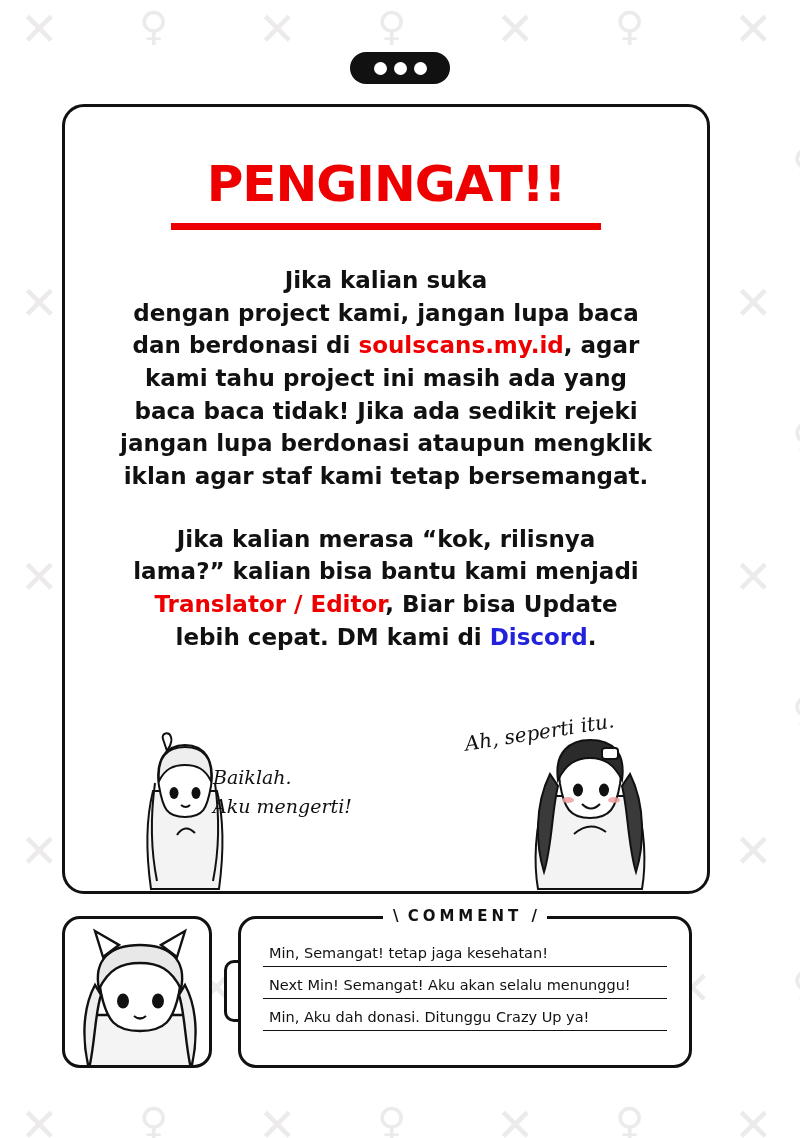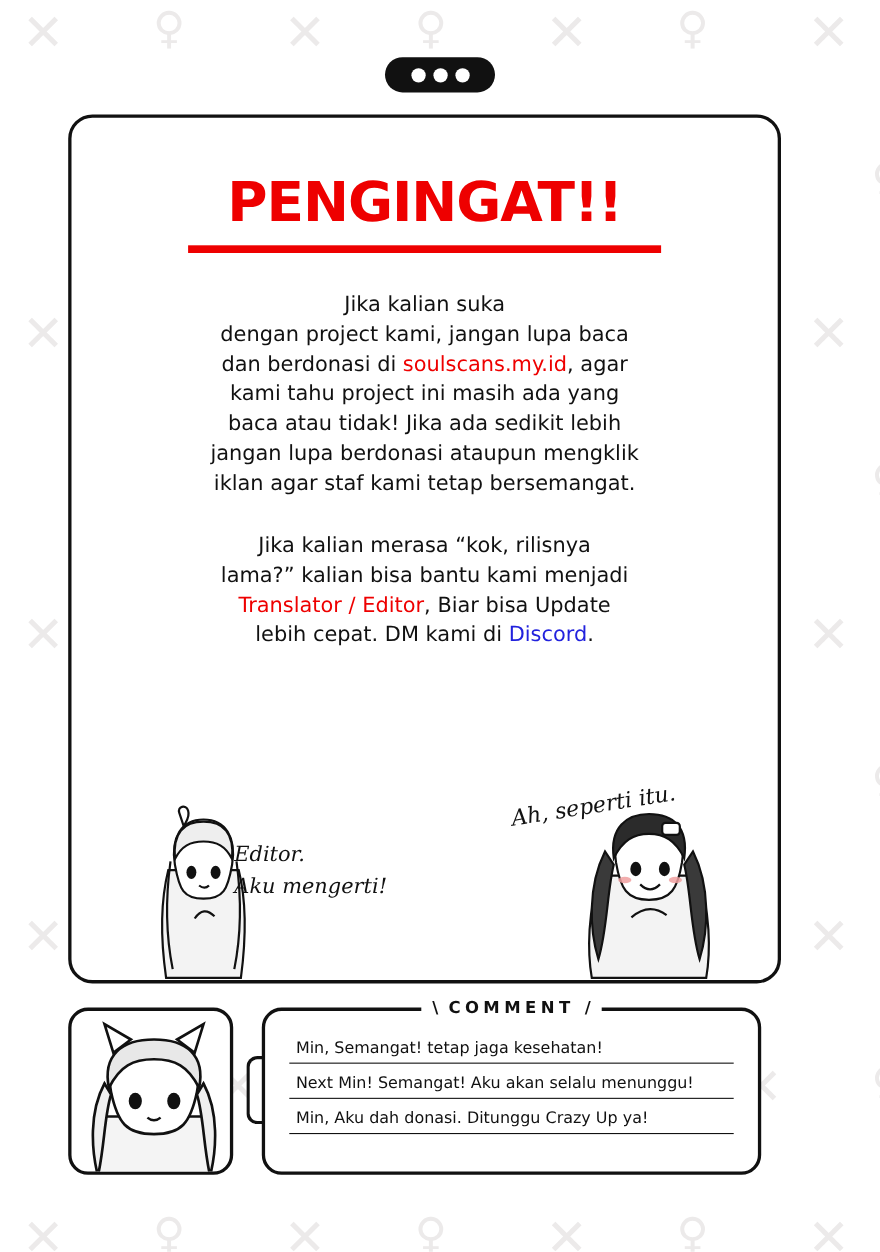--- a/index.html
+++ b/index.html
@@ -83,22 +83,22 @@
     width: 430px;
     height: 7px;
     background: #ee0000;
     margin: 14px auto 0 auto;
   }
 
   #body-copy {
     margin: 34px 26px 0 26px;
     text-align: center;
     font-family: "DejaVu Sans", sans-serif;
-    font-weight: normal;
-    font-size: 19px;
+    font-weight: bold;
+    font-size: 23px;
     line-height: 1.42;
     color: #111;
   }
   #body-copy .red { color: #ee0000; }
   #body-copy .blue { color: #2222dd; }
   #body-copy p { margin: 0; }
   #body-copy .para-gap { height: 30px; }
 
   
   #chars {
@@ -298,21 +298,21 @@
 <div id="main-panel">
 
   <div id="headline">PENGINGAT!!</div>
   <div id="headline-rule"></div>
 
   <div id="body-copy">
     <p>Jika kalian suka</p>
     <p>dengan project kami, jangan lupa baca</p>
     <p><span>dan berdonasi di </span><span class="red">soulscans.my.id</span><span>, agar</span></p>
     <p>kami tahu project ini masih ada yang</p>
-    <p>baca atau tidak! Jika ada sedikit lebih</p>
+    <p>baca baca tidak! Jika ada sedikit rejeki</p>
     <p>jangan lupa berdonasi ataupun mengklik</p>
     <p>iklan agar staf kami tetap bersemangat.</p>
 
     <div class="para-gap"></div>
 
     <p>Jika kalian merasa “kok, rilisnya</p>
     <p>lama?” kalian bisa bantu kami menjadi</p>
     <p><span class="red">Translator / Editor</span><span>, Biar bisa Update</span></p>
     <p><span>lebih cepat. DM kami di </span><span class="blue">Discord</span><span>.</span></p>
   </div>
@@ -332,21 +332,21 @@
         <ellipse cx="41" cy="62" rx="4.5" ry="6"></ellipse>
         <ellipse cx="63" cy="62" rx="4.5" ry="6"></ellipse>
       </g>
       <g stroke="#111" stroke-width="2" fill="none">
         <path d="M48 74 q5 4 9 0"></path>
         <path d="M44 104 q8 -12 18 -2"></path>
       </g>
     </svg>
 
     <div id="left-speech" class="handwrite">
-      <div>Editor.</div>
+      <div>Baiklah.</div>
       <div>Aku mengerti!</div>
     </div>
 
     <svg id="char-right" class="char" viewBox="0 0 135 165">
       <g fill="#ffffff" stroke="#111" stroke-width="2">
         <path d="M22 70 C10 100 10 140 14 163 L118 163 C122 140 122 100 110 70 Z" fill="#f3f3f3"></path>
         <path d="M36 58 C32 30 46 16 66 16 C88 16 100 30 96 58 C92 82 86 92 66 92 C46 92 40 82 36 58 Z"></path>
         <path d="M34 54 C30 26 46 14 66 14 C88 14 102 26 98 54 C90 38 80 32 66 32 C52 32 42 38 34 54 Z" fill="#2b2b2b" stroke="#111"></path>
         <path d="M26 48 C10 80 12 120 20 146 C28 120 28 84 34 60 Z" fill="#3a3a3a"></path>
         <path d="M106 48 C122 80 120 120 112 146 C104 120 104 84 98 60 Z" fill="#3a3a3a"></path>

